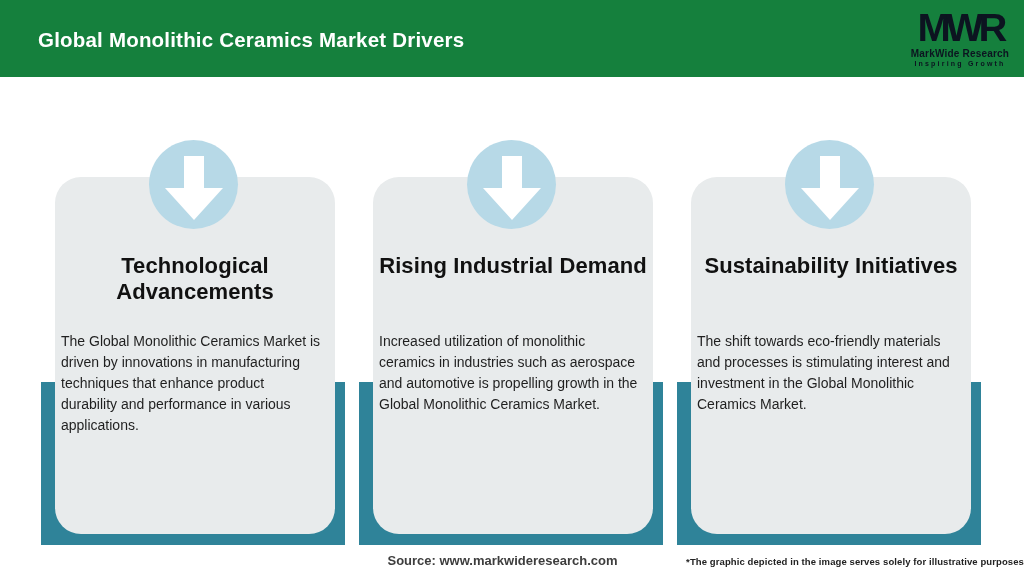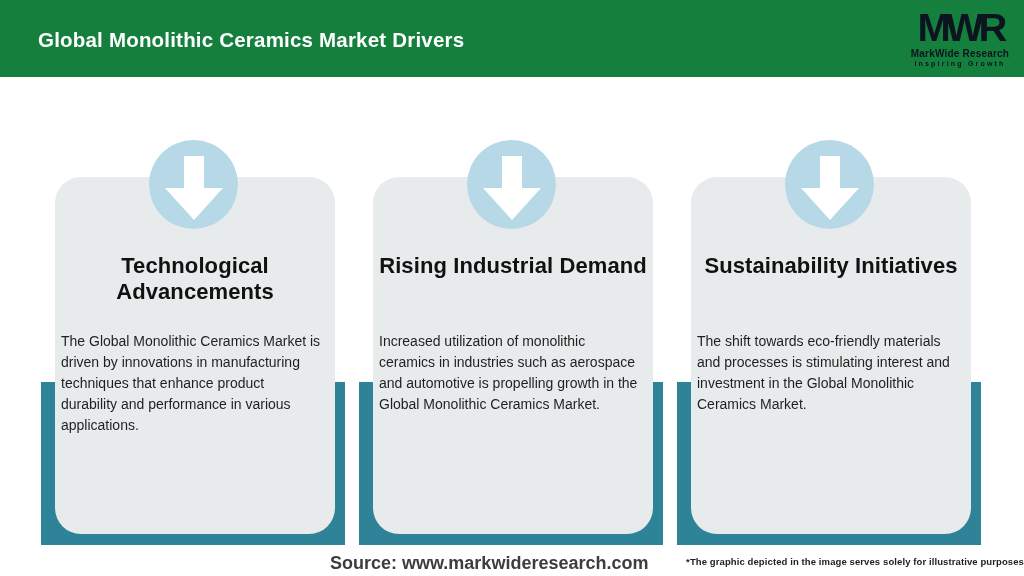--- a/index.html
+++ b/index.html
@@ -111,22 +111,22 @@
     font-size: 14px;
     line-height: 21px;
     color: #1f1f1f;
   }
 
   
   .footer-source {
     position: absolute;
     left: 330px; top: 553px;
     width: 345px;
-    text-align: left;
-    font-size: 18px;
+    text-align: center;
+    font-size: 13px;
     font-weight: bold;
     color: #3d3d3d;
   }
   .footer-disclaimer {
     position: absolute;
     right: 0; top: 556px;
     font-size: 9.5px;
     font-weight: bold;
     color: #222222;
     letter-spacing: 0.1px;

